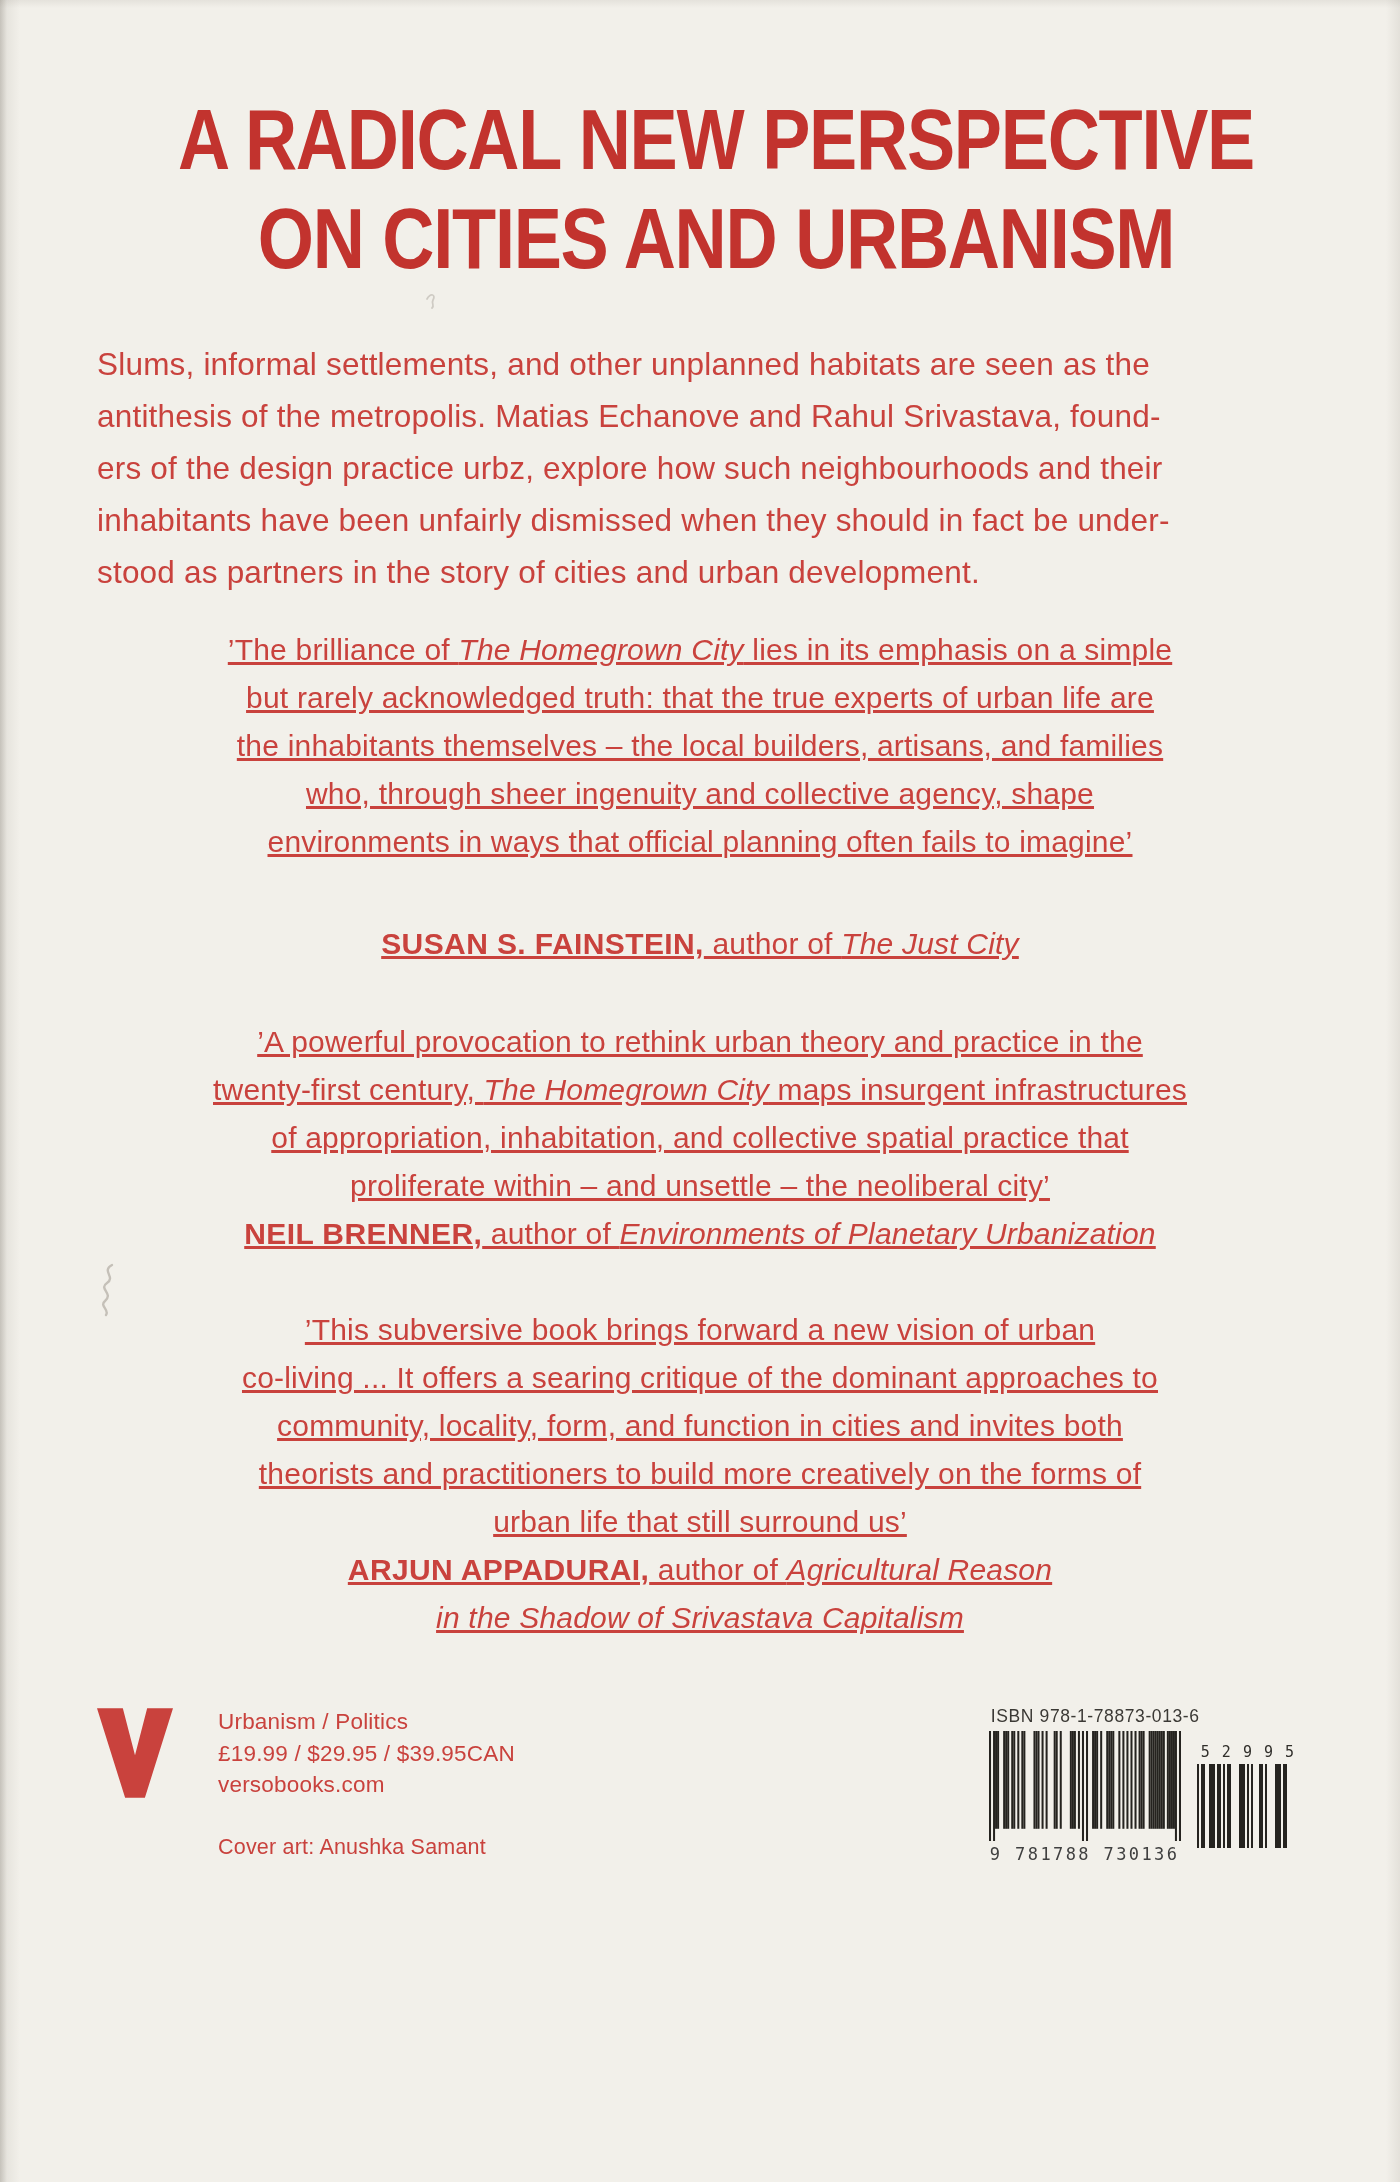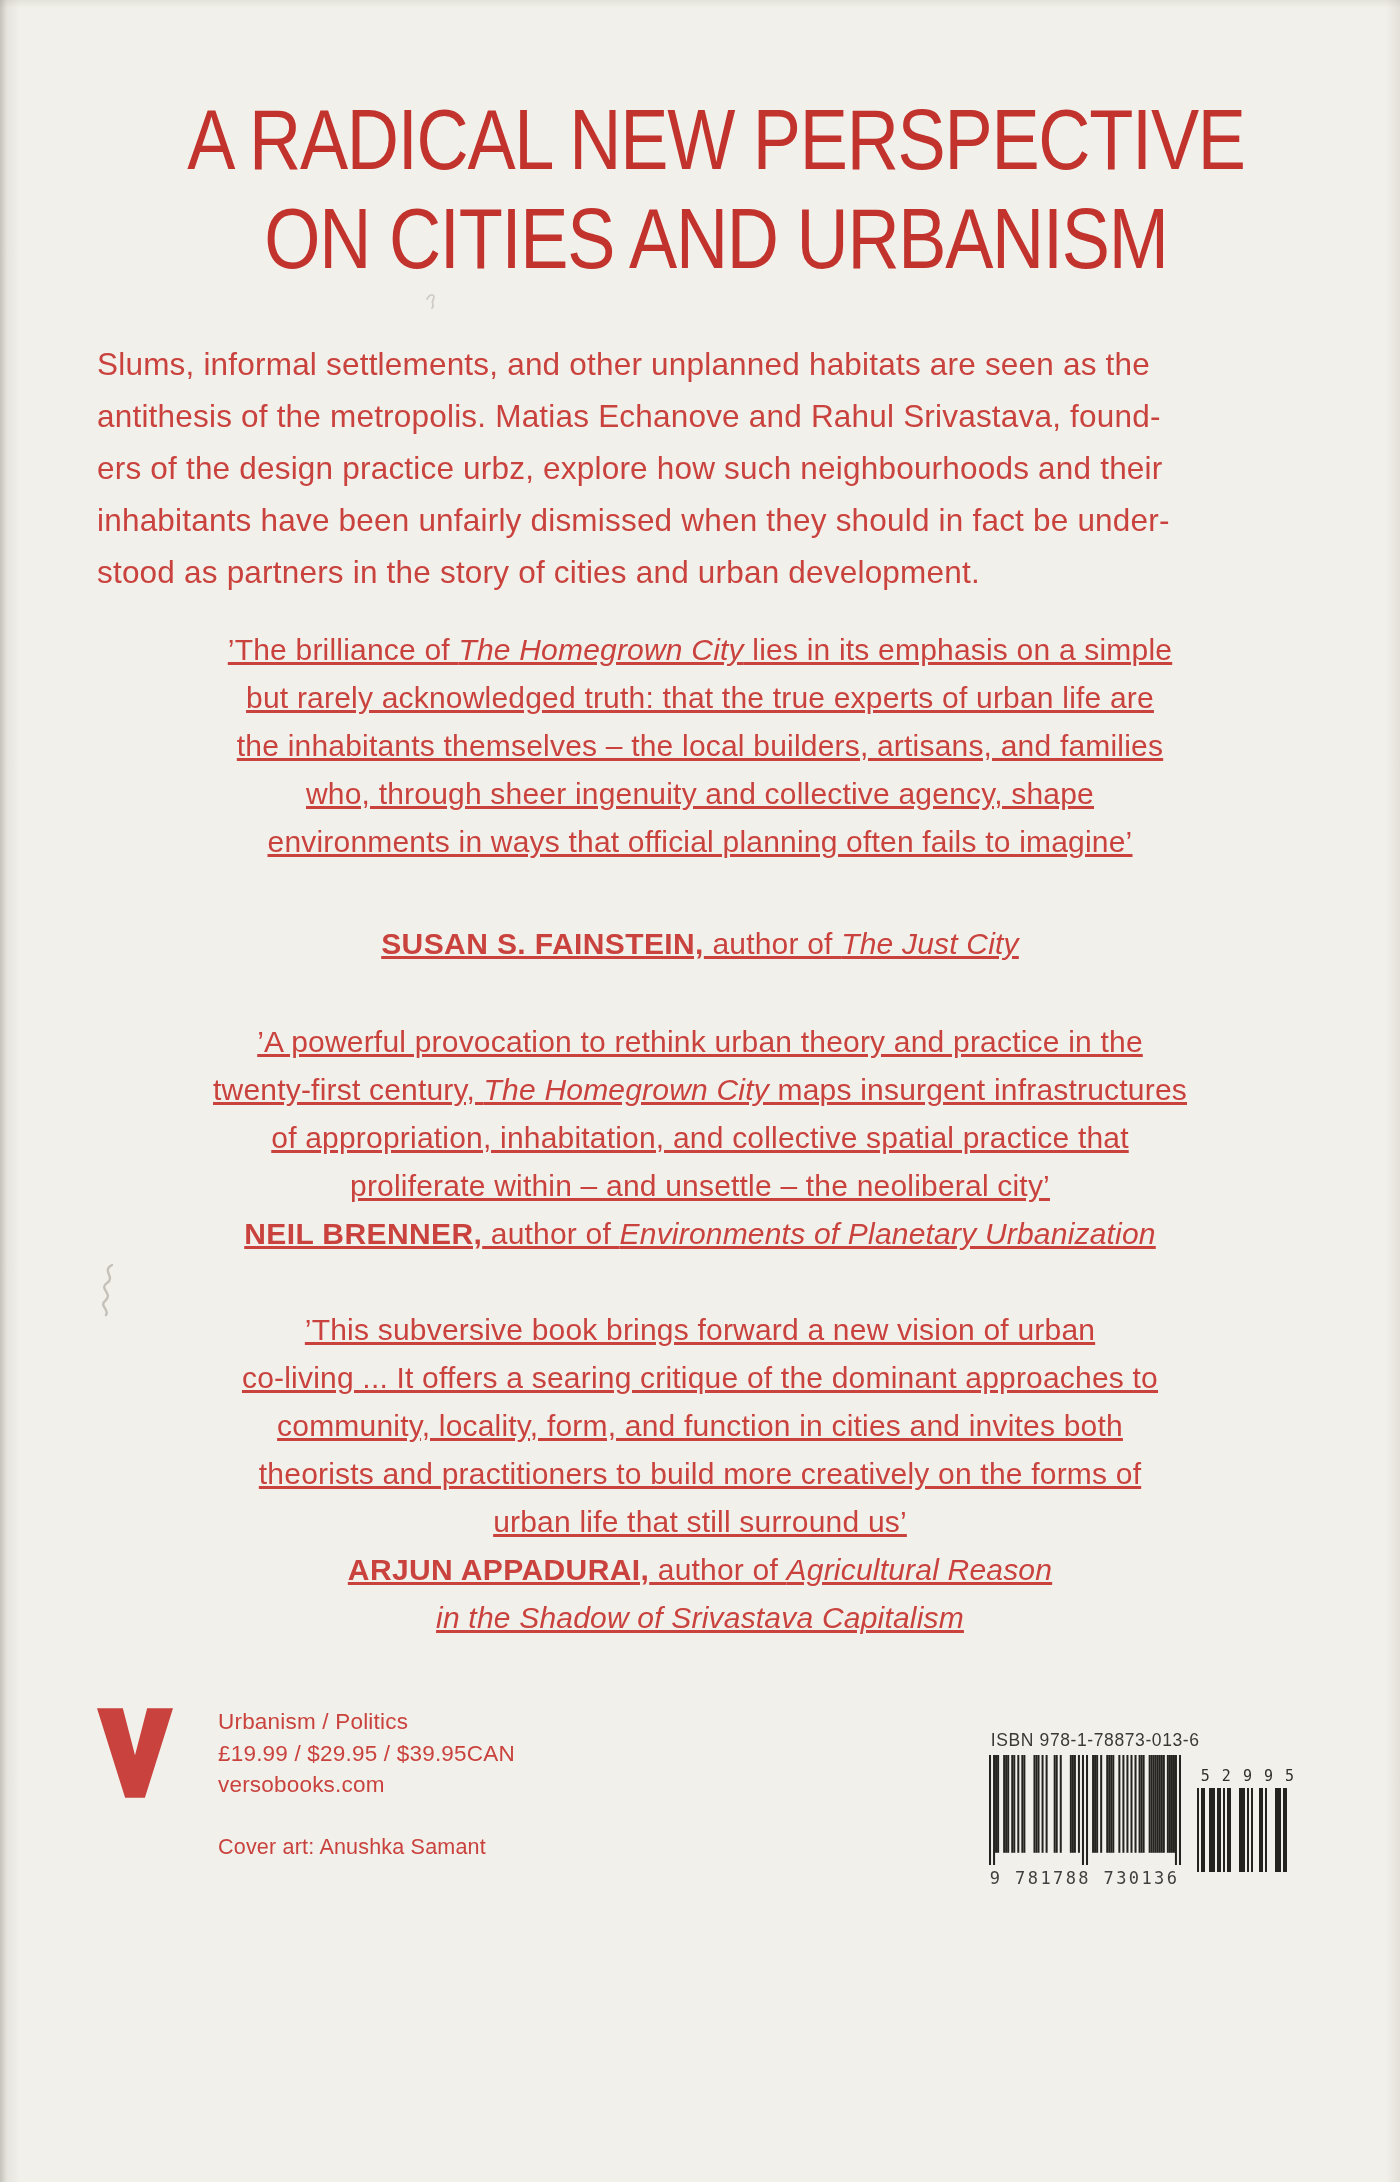--- a/index.html
+++ b/index.html
@@ -25,21 +25,21 @@
   .edge-top{
     position:absolute; left:0; top:0; right:0; height:8px;
     background:linear-gradient(to bottom, rgba(110,102,92,.10), rgba(110,102,92,0));
     pointer-events:none;
   }
 
   .headline{
     margin-top:90px;
     text-align:center;
     color:var(--red-deep,#c2332e);
-    font-weight:normal;
+    font-weight:bold;
     padding-left:32px;
   }
   .hl-line{
     font-size:85px;
     line-height:99px;
     letter-spacing:-1.5px;
     transform:scaleX(.85);
     white-space:nowrap;
   }
 
@@ -78,21 +78,21 @@
     display:flex;
     align-items:flex-start;
   }
   .pub-left{ display:flex; align-items:flex-start;gap:28px; }
   .v-logo{ width:76px; height:90px; flex:none; margin:2px 17px 0 0; }
   .v-logo polygon{ fill:var(--red,#c9423d); }
   .pub-textcol{ color:var(--red,#c9423d); }
   .pub-lines{ font-size:22.5px; line-height:31.5px; letter-spacing:.2px; }
   .cover-art{ margin-top:34px; font-size:21.5px; letter-spacing:.2px; }
 
-  .barcode-block{ margin-left:auto; margin-top:24px; }
+  .barcode-block{ margin-left:auto; }
   .isbn-line{
     font-size:17.5px; letter-spacing:.6px;
     color:#3b3935; margin:0 0 4px 2px;
     white-space:nowrap;
   }
   .codes{ display:flex; align-items:flex-start; gap:14px; }
   .bars{ display:block; }
   .bars rect{ fill:var(--ink,#25231f); }
   .ean-digits{
     font-family:"DejaVu Sans Mono", monospace;

